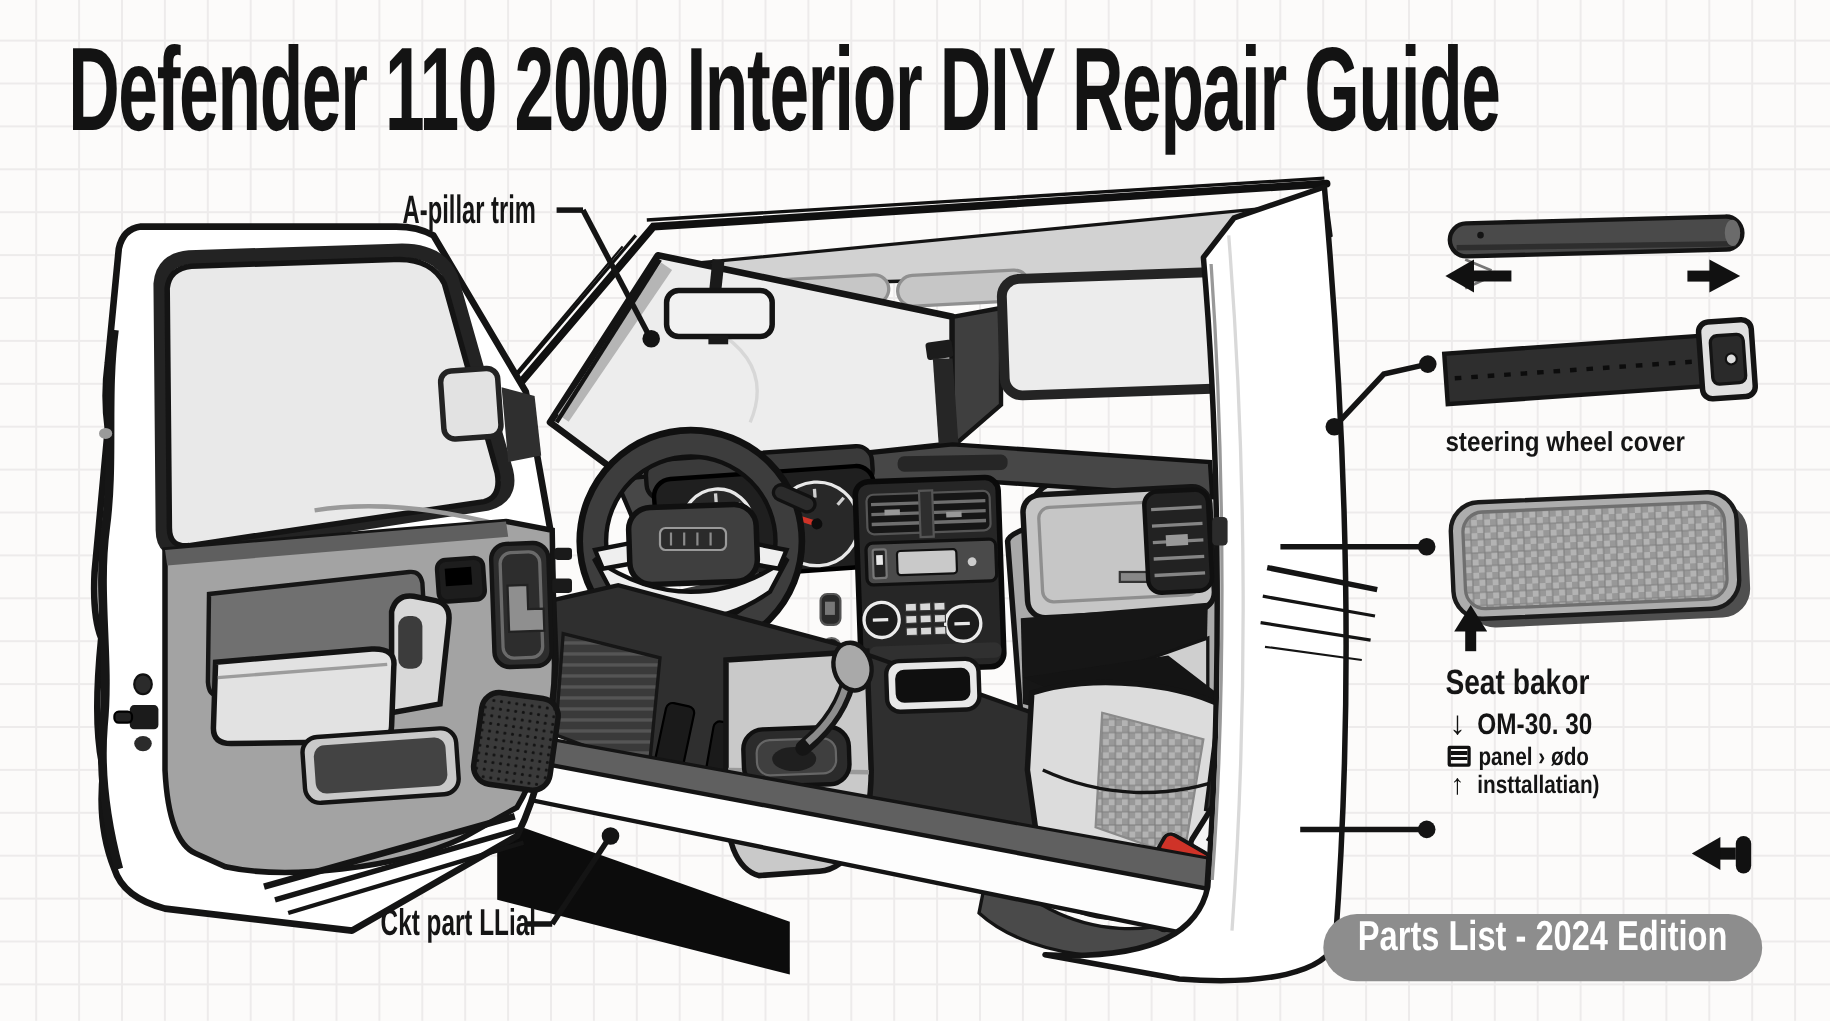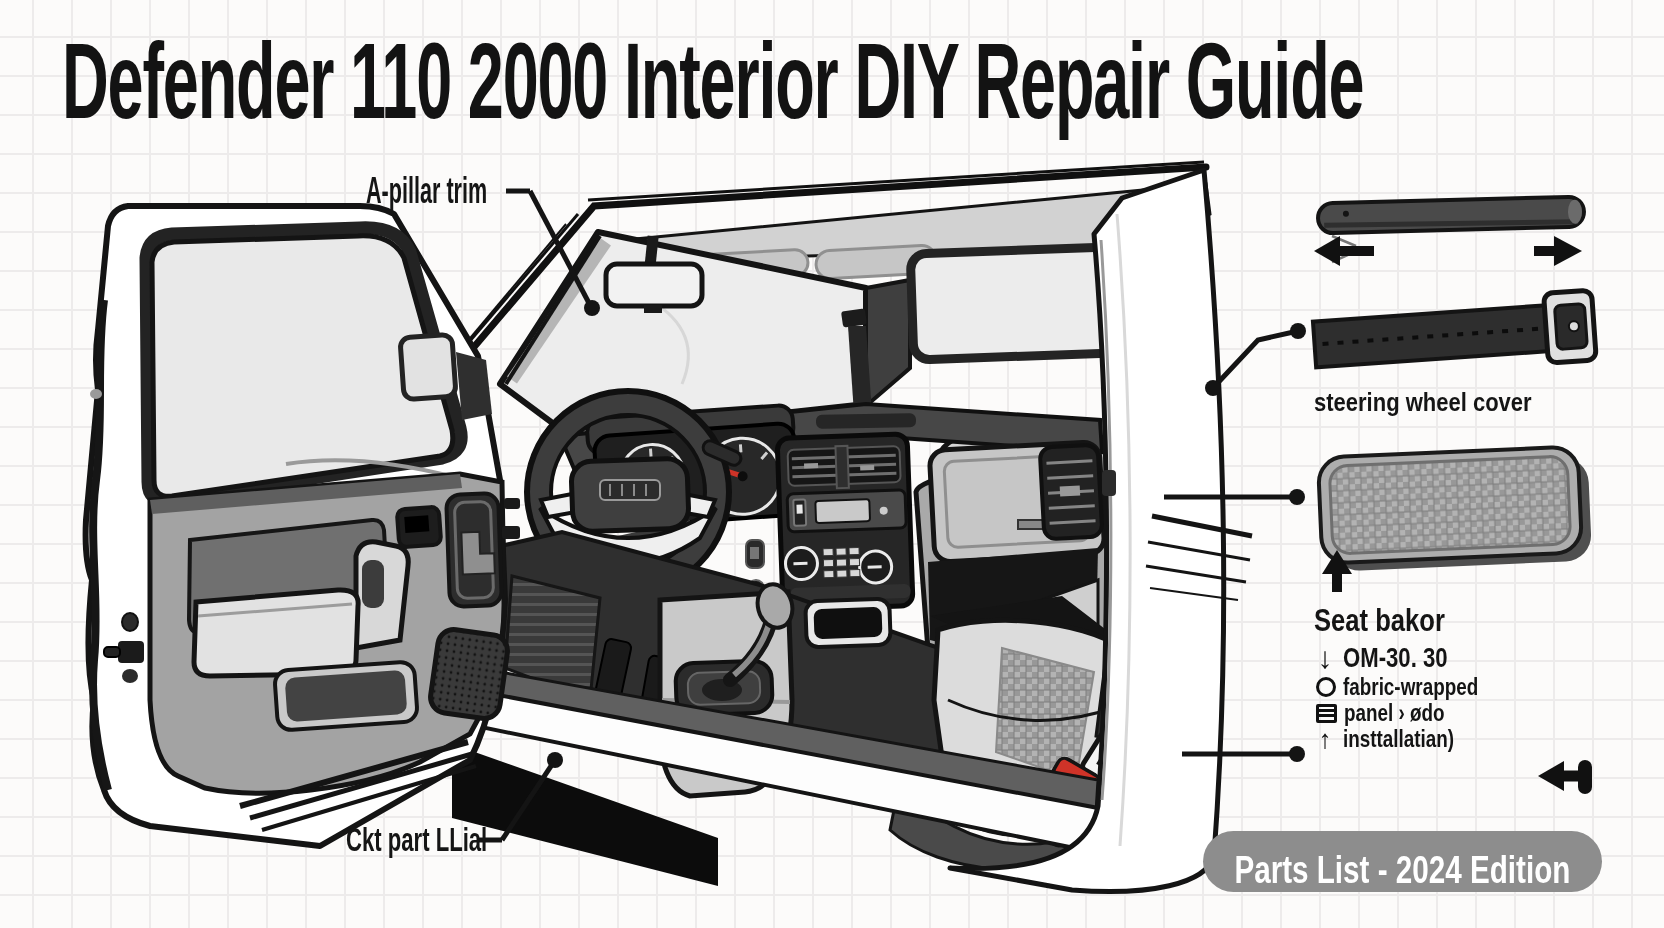--- a/index.html
+++ b/index.html
@@ -34,21 +34,21 @@
   .parts-row.first{height:32px;font-size:27px;}
   .parts-row .txt{white-space:nowrap;transform:scaleX(.82);transform-origin:left center;}
   .glyph-arrow{font-weight:900;font-size:26px;width:22px;text-align:center;color:#111;}
   .parts-row.first .glyph-arrow{font-size:30px;}
   .icon-box{width:15px;height:15px;border:3px solid #111;border-radius:2px;flex:0 0 auto;margin-left:2px;}
   .icon-circle{width:14px;height:14px;border:3px solid #111;border-radius:50%;flex:0 0 auto;margin-left:2px;}
   .icon-panel{width:15px;height:13px;border:3px solid #111;border-radius:2px;flex:0 0 auto;margin-left:2px;
     background:linear-gradient(transparent 2px,#111 2px,#111 5px,transparent 5px,transparent 7px,#111 7px,#111 10px,transparent 10px);}
   .badge{
     left:1203px;top:831px;width:399px;height:61px;border-radius:32px;
-    background:#8d8d8d;display:flex;align-items:flex-end;justify-content:center;
+    background:#8d8d8d;display:flex;align-items:flex-start;justify-content:center;
   }
   .badge span{
     color:#ffffff;font-weight:bold;font-size:38px;white-space:nowrap;
     transform:scaleX(.78);transform-origin:center center;letter-spacing:0px;
   }
 </style>
 </head>
 <body>
 
 <svg id="illustration" width="1664" height="928" viewBox="0 0 1664 928">
@@ -372,24 +372,20 @@
 
 <div class="abs callout lbl-steering">steering wheel cover</div>
 <div class="abs callout lbl-seat-heading">Seat bakor</div>
 
 <div class="abs parts-list">
   <div class="parts-row first">
     <span class="glyph-arrow">↓</span>
     <span class="txt">OM-30. 30</span>
   </div>
   <div class="parts-row">
-    <span class="icon-circle"></span>
-    <span class="txt">fabric-wrapped</span>
-  </div>
-  <div class="parts-row">
     <span class="icon-panel"></span>
     <span class="txt">panel › ødo</span>
   </div>
   <div class="parts-row">
     <span class="glyph-arrow">↑</span>
     <span class="txt">insttallatian)</span>
   </div>
 </div>
 
 <div class="abs badge">

